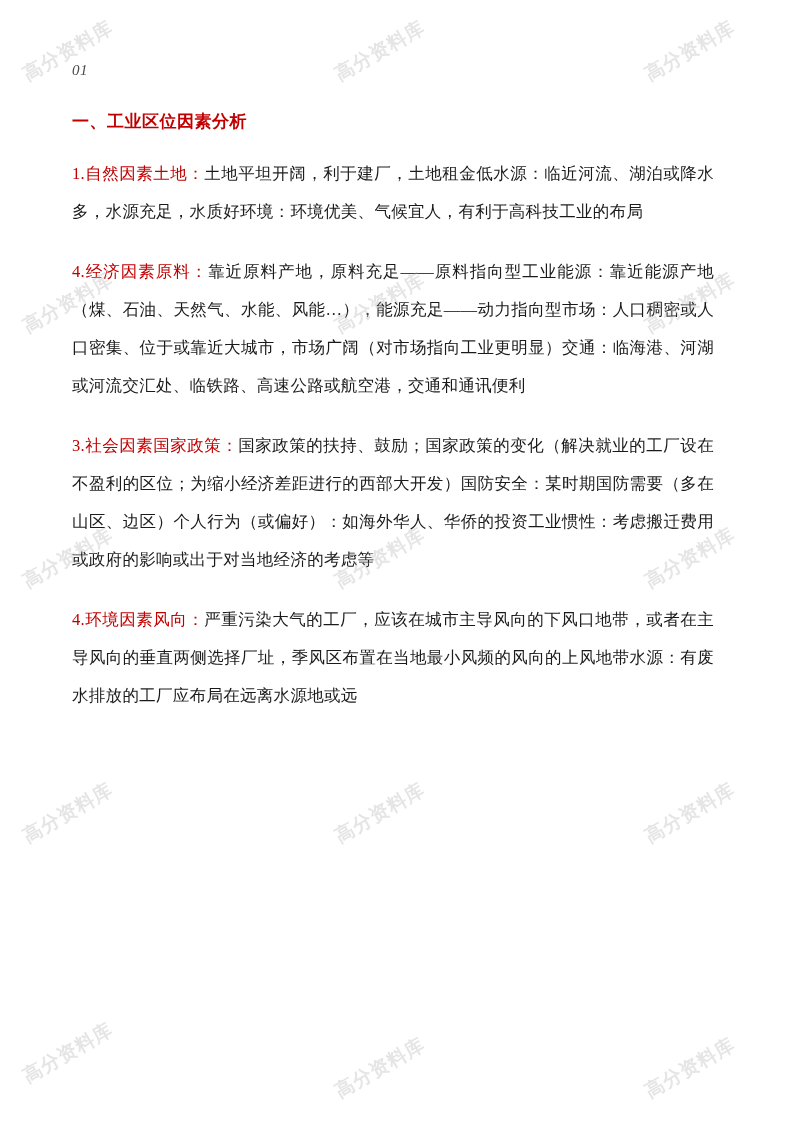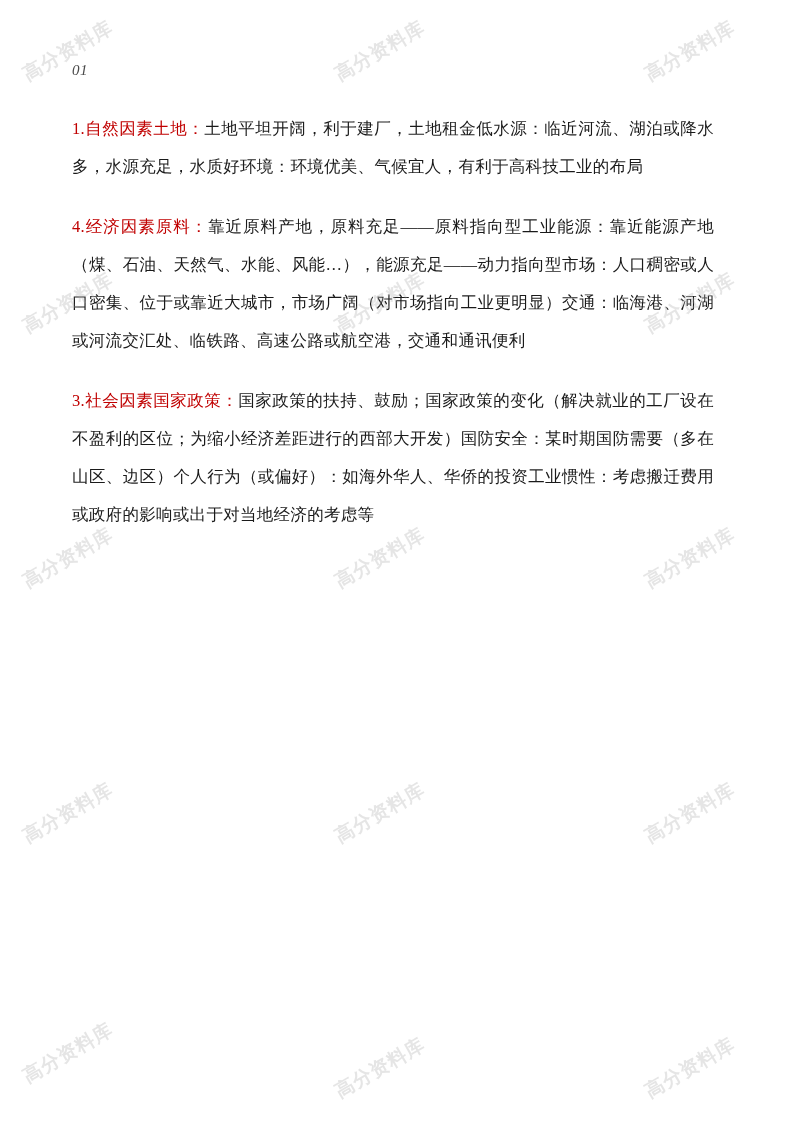--- a/index.html
+++ b/index.html
@@ -82,34 +82,38 @@
     margin-bottom: 0;
   }
 </style>
 </head>
 <body>
 
 <div id="page">
   <div class="page-number">01</div>
 
   <div class="content">
+    <h1 class="heading">一、工业区位因素分析</h1>
 
     <p class="para">
       <span class="lead">1.自然因素土地：</span><span>土地平坦开阔，利于建厂，土地租金低水源：临近河流、湖泊或降水多，水源充足，水质好环境：环境优美、气候宜人，有利于高科技工业的布局</span>
     </p>
 
     <p class="para">
       <span class="lead">4.经济因素原料：</span><span>靠近原料产地，原料充足——原料指向型工业能源：靠近能源产地（煤、石油、天然气、水能、风能…），能源充足——动力指向型市场：人口稠密或人口密集、位于或靠近大城市，市场广阔（对市场指向工业更明显）交通：临海港、河湖或河流交汇处、临铁路、高速公路或航空港，交通和通讯便利</span>
     </p>
 
 
     <p class="para">
       <span class="lead">3.社会因素国家政策：</span><span>国家政策的扶持、鼓励；国家政策的变化（解决就业的工厂设在不盈利的区位；为缩小经济差距进行的西部大开发）国防安全：某时期国防需要（多在山区、边区）个人行为（或偏好）：如海外华人、华侨的投资工业惯性：考虑搬迁费用或政府的影响或出于对当地经济的考虑等</span>
     </p>
 
+    <p class="para">
+      <span class="lead">4.环境因素风向：</span><span>严重污染大气的工厂，应该在城市主导风向的下风口地带，或者在主导风向的垂直两侧选择厂址，季风区布置在当地最小风频的风向的上风地带水源：有废水排放的工厂应布局在远离水源地或远</span>
+    </p>
   </div>
 </div>
 
 <div id="watermarks">
     <div class="wm" style="left: 18px; top: 38px;">高分资料库</div>
     <div class="wm" style="left: 330px; top: 38px;">高分资料库</div>
     <div class="wm" style="left: 640px; top: 38px;">高分资料库</div>
     <div class="wm" style="left: 18px; top: 290px;">高分资料库</div>
     <div class="wm" style="left: 330px; top: 290px;">高分资料库</div>
     <div class="wm" style="left: 640px; top: 290px;">高分资料库</div>

